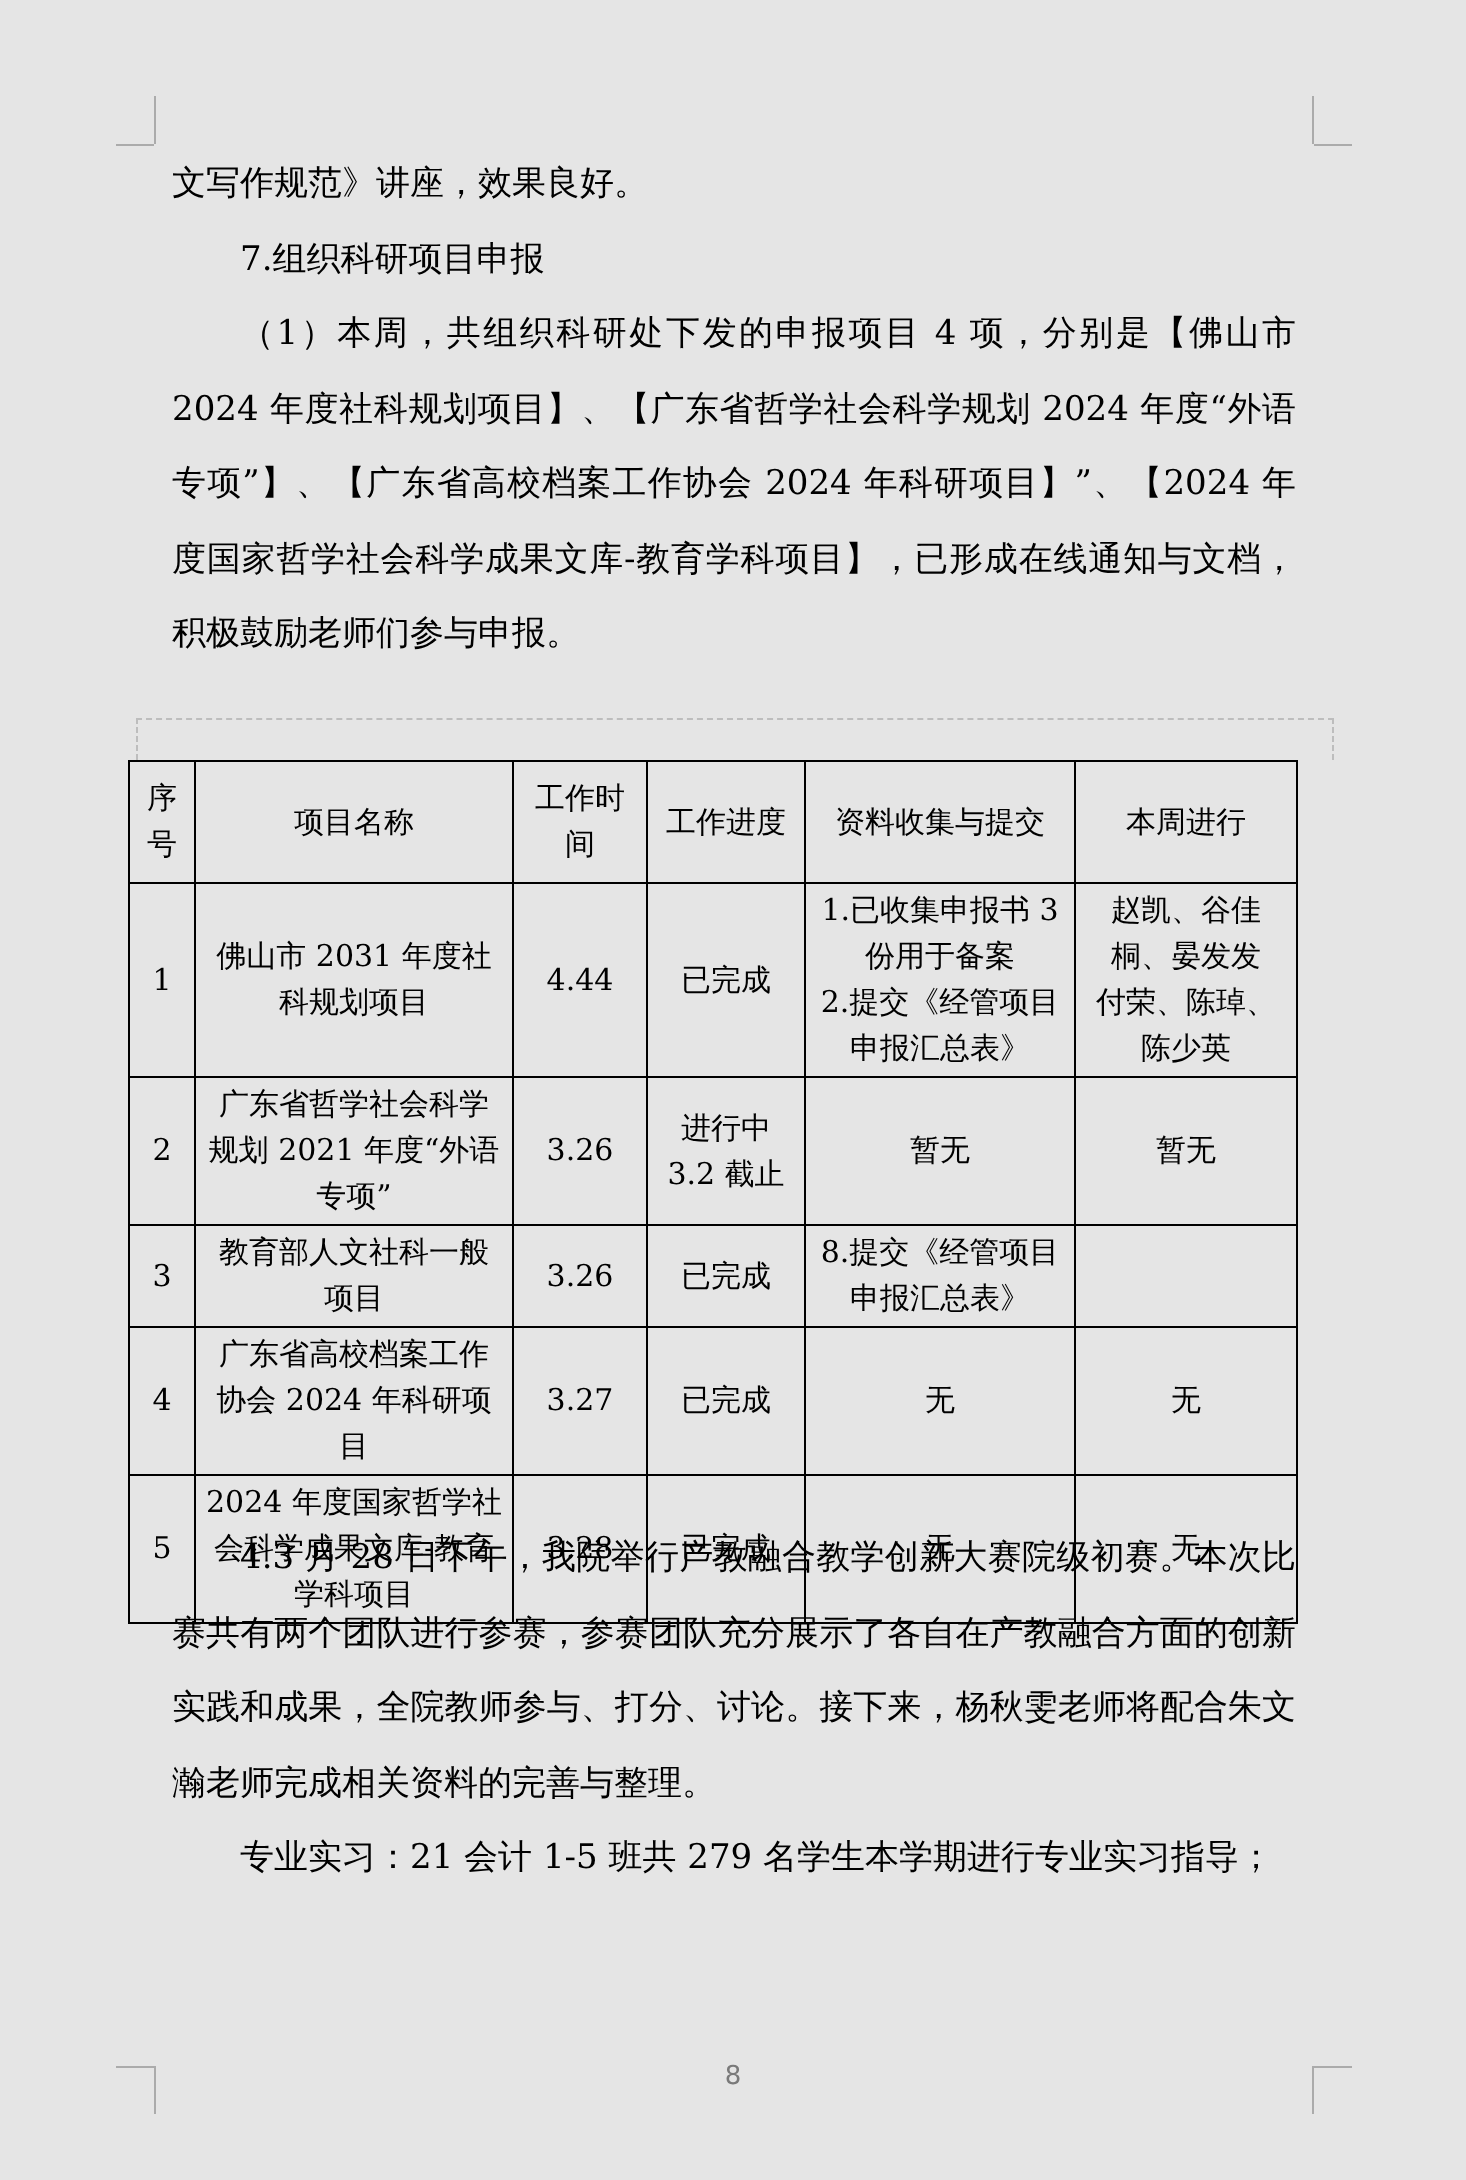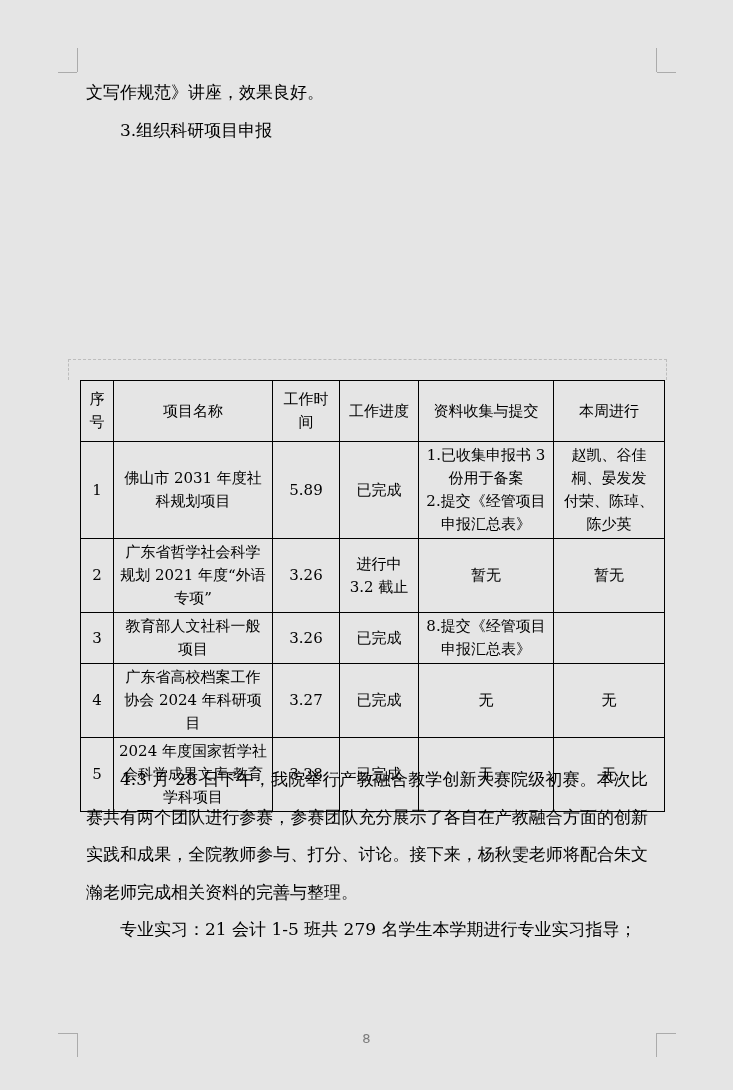--- a/index.html
+++ b/index.html
@@ -20,21 +20,21 @@
   .body-text p.no-indent { text-indent:0; }
   .block-a { top:74px; }
   .block-b { top:761px; }
   
   .dashed-frame {
     position:absolute; left:68px; top:359px; width:597px; height:20px;
     border:1px dashed #bdbdbd; border-bottom:none;
   }
   
   table.report {
-    position:absolute; left:80px; top:380px; width:584px;
+    position:absolute; left:64px; top:380px; width:584px;
     border-collapse:collapse; table-layout:fixed;
     font-size:15px;
   }
   table.report th, table.report td {
     border:1px solid #000; font-weight:normal;
     text-align:center; vertical-align:middle;
     line-height:23px; padding:2px 5px;
     white-space:pre-line; word-break:break-all;
   }
   tr.hdr   { height:61px; }
@@ -59,21 +59,22 @@
   <div class="mark h" style="left:58px;top:72px;"></div>
   <div class="mark v" style="left:656px;top:48px;"></div>
   <div class="mark h" style="left:657px;top:72px;"></div>
   <div class="mark v" style="left:77px;top:1033px;"></div>
   <div class="mark h" style="left:58px;top:1033px;"></div>
   <div class="mark v" style="left:656px;top:1033px;"></div>
   <div class="mark h" style="left:657px;top:1033px;"></div>
 
   <div class="body-text block-a">
     <p class="no-indent">文写作规范》讲座，效果良好。</p>
-    <p>3.组织科研项目申报</p>
+    <p>7.组织科研项目申报</p>
+    <p>（1）本周，共组织科研处下发的申报项目 4 项，分别是【佛山市 2024 年度社科规划项目】、【广东省哲学社会科学规划 2024 年度“外语专项”】、【广东省高校档案工作协会 2024 年科研项目】”、【2024 年度国家哲学社会科学成果文库-教育学科项目】，已形成在线通知与文档，积极鼓励老师们参与申报。</p>
   </div>
 
   <div class="dashed-frame"></div>
 
   <table class="report">
     <colgroup>
       <col style="width:33px">
         <col style="width:159px">
         <col style="width:67px">
       <col style="width:79px">
@@ -85,21 +86,21 @@
       <th>序号</th>
       <th>项目名称</th>
       <th>工作时间</th>
       <th>工作进度</th>
       <th>资料收集与提交</th>
       <th>本周进行</th>
     </tr>
     <tr class="r1">
       <td>1</td>
       <td>佛山市 2031 年度社科规划项目</td>
-      <td>5.89</td>
+      <td>4.44</td>
       <td>已完成</td>
       <td>1.已收集申报书 3 份用于备案
 2.提交《经管项目申报汇总表》</td>
       <td>赵凯、谷佳桐、晏发发
 付荣、陈琸、陈少英</td>
     </tr>
     <tr class="r2">
       <td>2</td>
       <td>广东省哲学社会科学规划 2021 年度“外语专项”</td>
       <td>3.26</td>

